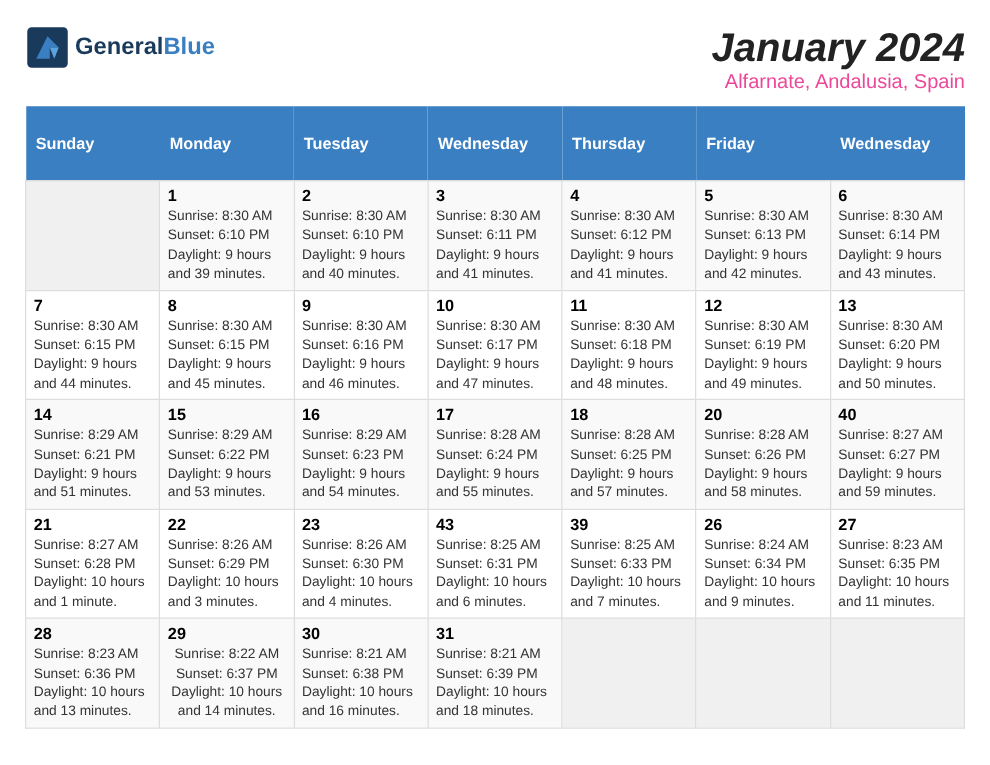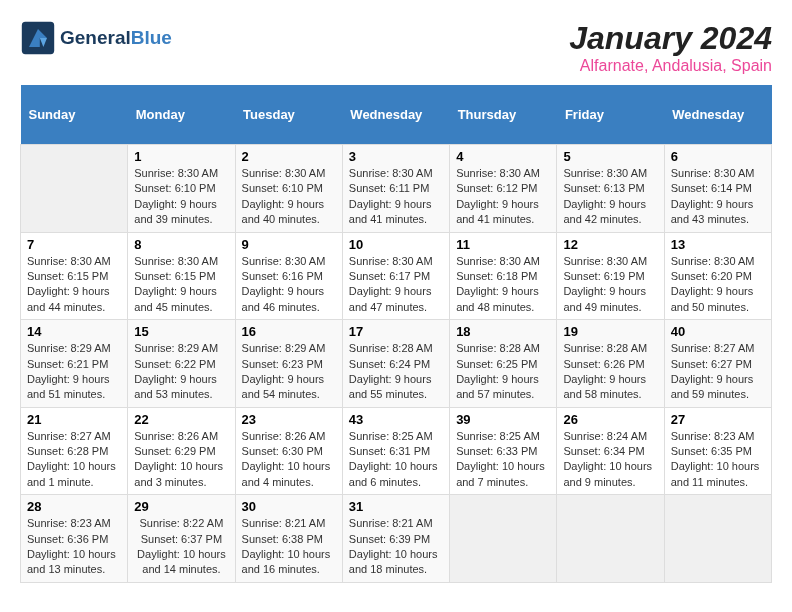--- a/index.html
+++ b/index.html
@@ -238,21 +238,21 @@
 and 55 minutes.</div>
         </td>
         <td>
           <span class="day-num">18</span>
           <div class="day-info" style="white-space: pre-line;">Sunrise: 8:28 AM
 Sunset: 6:25 PM
 Daylight: 9 hours
 and 57 minutes.</div>
         </td>
         <td>
-          <span class="day-num">19</span>
+          <span class="day-num">20</span>
           <div class="day-info" style="white-space: pre-line;">Sunrise: 8:28 AM
 Sunset: 6:26 PM
 Daylight: 9 hours
 and 58 minutes.</div>
         </td>
         <td>
           <span class="day-num">40</span>
           <div class="day-info" style="white-space: pre-line;">Sunrise: 8:27 AM
 Sunset: 6:27 PM
 Daylight: 9 hours

